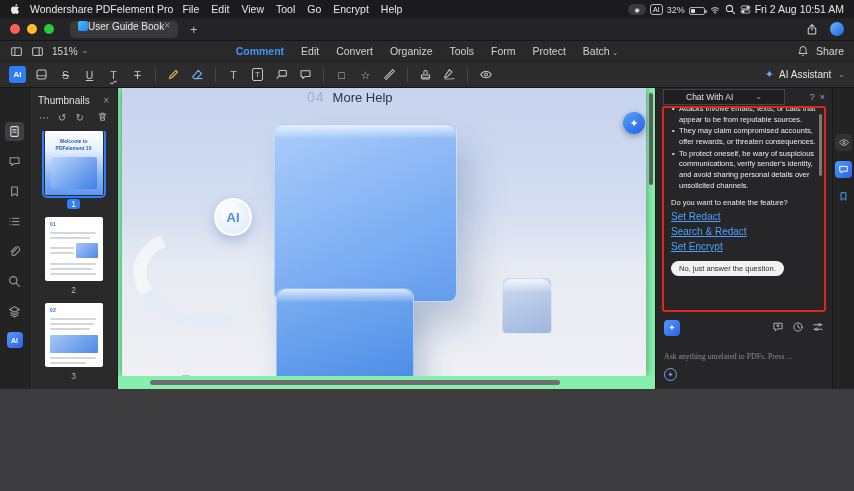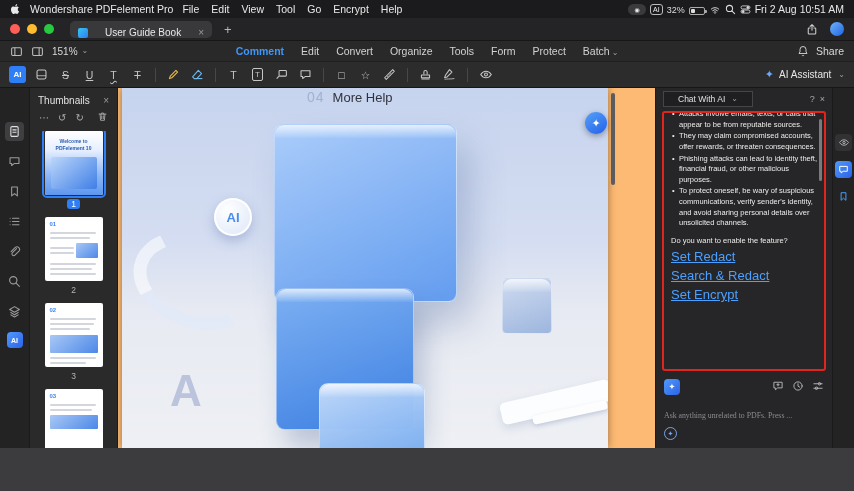--- a/index.html
+++ b/index.html
@@ -18,21 +18,21 @@
 .battery{width:16px;height:8px;border:1px solid #aaa;border-radius:2px;position:relative}
 .battery::after{content:"";position:absolute;right:-3px;top:2px;width:2px;height:3px;background:#aaa;border-radius:0 1px 1px 0}
 .battery i{position:absolute;left:1px;top:1px;bottom:1px;width:32%;background:#ddd;border-radius:1px}
 .recpill{display:flex;align-items:center;justify-content:center;width:18px;height:11px;background:#3a3a3c;border-radius:6px;font-size:6px;color:#eee}
 
 
 .tabbar{height:22px;background:#242426;display:flex;align-items:center;padding:0 10px;gap:8px}
 .traffic{display:flex;gap:7px;margin-right:8px}
 .tl{width:10px;height:10px;border-radius:50%}
 .tl.r{background:#ff5f57}.tl.y{background:#febc2e}.tl.g{background:#28c840}
-.tab{display:flex;align-items:flex-end;gap:17px;background:#39393b;height:17px;padding:0 8px;border-radius:5px;font-size:10px;color:#e8e8e8}
+.tab{display:flex;align-items:flex-start;gap:0;background:#39393b;height:17px;padding:0 8px;border-radius:5px;font-size:10px;color:#e8e8e8}
 .favicon{width:10px;height:10px;border-radius:2px;background:linear-gradient(135deg,#37c5f0,#2d7ef7)}
 .tclose{color:#9a9a9a;font-size:10px;line-height:1}
 .addtab{color:#b8b8b8;font-size:13px;margin-left:4px}
 .tb-right{margin-left:auto;display:flex;align-items:center;gap:12px}
 .avatar{width:14px;height:14px;border-radius:50%;background:linear-gradient(135deg,#6fb4ff,#1f64e0)}
 
 
 .tb1{position:relative;height:22px;background:#29292a;border-top:1px solid #161617;border-bottom:1px solid #1f1f20;display:flex;align-items:center;padding:0 10px;font-size:10.5px}
 .tb1-left{display:flex;align-items:center;gap:8px;color:#bdbdbd}
 .zoom{display:flex;gap:2px;font-size:10px;color:#d8d8d8}
@@ -49,21 +49,21 @@
 .ti .u{text-decoration:underline}
 .ti .s{text-decoration:line-through}
 .ti .uw{text-decoration:underline wavy}
 .ti .box{border:1px solid #c6c6c6;border-radius:2px;padding:0 2px;font-size:8px;line-height:11px}
 .tdiv{width:1px;height:14px;background:#47474a;margin:0 2px;flex:none}
 .tb2-right{margin-left:auto;display:flex;align-items:center;gap:8px}
 .aiassist{display:flex;align-items:center;gap:5px;font-size:10px;color:#e6e6e6}
 .spark{color:#6aa8ff;font-size:11px}
 
 
-.main{display:flex;height:360px}
+.main{display:flex;height:301px}
 .lbar{width:30px;background:#232324;border-right:1px solid #1a1a1b;display:flex;flex-direction:column;align-items:center;padding-top:34px;gap:11px}
 .lbar .li{width:19px;height:19px;display:flex;align-items:center;justify-content:center;color:#9c9c9e;border-radius:4px}
 .lbar .li.active{background:#3f3f42;color:#e0e0e0}
 .sq-ai{width:16px;height:16px;border-radius:4px;background:linear-gradient(135deg,#4f9bf8,#2d62e8);color:#fff;font-size:7px;font-weight:bold;display:flex;align-items:center;justify-content:center}
 
 
 .thumbs{width:88px;background:#2a2a2b;border-right:1px solid #1a1a1b;display:flex;flex-direction:column;overflow:hidden}
 .th-head{display:flex;align-items:center;padding:7px 8px 2px;font-size:10px;color:#e2e2e2}
 .th-head .x{margin-left:auto;color:#9a9a9a;font-size:10px}
 .th-tools{display:flex;align-items:center;gap:9px;padding:3px 9px 7px;color:#ababab;font-size:10px}
@@ -74,21 +74,21 @@
 .cover{position:absolute;inset:0;background:linear-gradient(180deg,#fff 0%,#e6efff 30%,#8cb6f5 70%,#5e97ef 100%)}
 .cover .ctitle{position:absolute;top:7px;left:0;right:0;text-align:center;font-size:5px;color:#2a5db0;font-weight:bold;line-height:1.3;padding:0 4px}
 .cover .cimg{position:absolute;left:6px;right:6px;top:26px;bottom:6px;border-radius:2px;background:linear-gradient(140deg,#bcd6fa,#3f7fe6)}
 .pg .head{position:absolute;top:4px;left:5px;font-size:6px;font-weight:bold;color:#3f85f0}
 .pg .ln{position:absolute;left:5px;height:2px;background:#d3d6dc;border-radius:1px}
 .pg .blk{position:absolute;background:linear-gradient(140deg,#a9c8f5,#4c88e8);border-radius:1px}
 .plabel{margin:4px 0 8px;font-size:8.5px;color:#b5b5b5}
 .plabel.sel{width:13px;height:12px;background:#2d7ef7;color:#fff;border-radius:3px;display:flex;align-items:center;justify-content:center}
 
 
-.canvas{flex:1;display:flex;background:#fdba74;position:relative;min-width:0}
+.canvas{flex:1;display:flex;flex-direction:column;background:#86efac;position:relative;min-width:0}
 .pagewrap{flex:1;position:relative;overflow:hidden}
 .page{position:absolute;left:4px;right:9px;top:0;bottom:0;background:linear-gradient(180deg,#c7d4ee 0%,#d4ddf1 42%,#e7eaf2 62%,#eef0f4 100%);box-shadow:0 0 8px rgba(0,0,0,.4);overflow:hidden}
 .phead{position:absolute;top:1px;left:185px;display:flex;gap:8px;align-items:baseline}
 .wm{font-size:14px;color:rgba(150,165,200,.75);letter-spacing:1px}
 .ptitle{font-size:13px;color:#2f333d}
 .cube{position:absolute;border-radius:9px;border:1px solid rgba(255,255,255,.45)}
 .cube::before{content:"";position:absolute;left:0;right:0;top:0;height:13px;border-radius:9px 9px 0 0;background:linear-gradient(180deg,rgba(255,255,255,.75),rgba(255,255,255,.05))}
 .c1{left:152px;top:36px;width:183px;height:178px;background:linear-gradient(155deg,rgba(168,204,250,.95),rgba(92,152,238,.95));box-shadow:14px 22px 34px rgba(80,105,160,.30)}
 .c2{left:154px;top:200px;width:138px;height:142px;background:linear-gradient(160deg,#7db0f2,#3c7fe2);box-shadow:10px 18px 26px rgba(70,95,150,.30)}
 .c3{left:197px;top:295px;width:106px;height:90px;background:linear-gradient(160deg,rgba(196,219,250,.95),#6ea6ee)}
@@ -99,30 +99,30 @@
 .floorpanel{position:absolute;left:378px;top:303px;width:112px;height:22px;background:rgba(255,255,255,.85);border-radius:5px;transform:rotate(-13deg);box-shadow:0 4px 8px rgba(120,135,175,.25)}
 .keyboard{position:absolute;left:410px;top:320px;width:76px;height:9px;background:#fdfdfe;border-radius:3px;transform:rotate(-12deg);box-shadow:0 2px 4px rgba(120,135,175,.3)}
 .fab{position:absolute;top:24px;right:10px;width:22px;height:22px;border-radius:50%;background:linear-gradient(145deg,#55a0f9,#2461e8);box-shadow:0 2px 6px rgba(0,0,0,.35);display:flex;align-items:center;justify-content:center;color:#fff;font-size:11px}
 .vscroll{position:absolute;right:2px;top:5px;width:4px;height:92px;background:#5c5c5e;border-radius:2px}
 .hstrip{height:13px;display:flex;align-items:center;padding:0 6px}
 .hthumb{height:5px;width:78%;margin-left:26px;background:#6f6f72;border-radius:3px}
 
 
 .chat{width:177px;background:#262628;border-left:1px solid #1a1a1b;display:flex;flex-direction:column}
 .ch-head{height:24px;display:flex;align-items:center;gap:5px;padding:0 7px}
-.ch-drop{display:flex;align-items:center;gap:4px;background:#1f1f21;border:1px solid #454548;border-radius:0;padding:2px 14px;font-size:8.5px;color:#e0e0e0}
+.ch-drop{display:flex;align-items:center;gap:20px;background:#1f1f21;border:1px solid #454548;border-radius:0;padding:2px 22px;font-size:8.5px;color:#e0e0e0}
 .ch-head .sp{flex:1}
 .ch-ico{color:#a8a8a8;font-size:9px}
 .redbox{margin:1px 6px 4px;border:2px solid #e3241d;border-radius:3px;height:283px;padding:5px 7px 6px;position:relative;overflow:hidden}
 .redbox .clip{margin-top:-9px}
 .redbox li{list-style:none;position:relative;padding-left:8px;font-size:7.5px;line-height:1.42;color:#ececec;margin-bottom:1px}
 .redbox li::before{content:"•";position:absolute;left:1px;color:#ececec}
 .ch-q{font-size:7.5px;color:#ececec;margin:7px 0 4px}
 .ch-links{display:flex;flex-direction:column;gap:4px}
-.ch-links a{font-size:13px;color:#4ba0ff;text-decoration:underline;cursor:pointer}
+.ch-links a{font-size:10px;color:#4ba0ff;text-decoration:underline;cursor:pointer}
 .ch-chip{display:inline-block;margin-top:9px;background:#f2f2f2;color:#2a2a2a;border-radius:9px;padding:3px 8px;font-size:7.5px}
 .ch-scroll{position:absolute;right:2px;top:6px;width:3px;height:62px;background:#7a7a7c;border-radius:2px}
 .ch-actions{display:flex;align-items:center;gap:8px;padding:3px 8px}
 .ch-actions .sp{flex:1}
 .ch-actions .ic{color:#b2b2b4}
 .ch-input{padding:5px 8px}
 .ch-input input{width:100%;background:transparent;border:none;outline:none;font-size:7.8px;color:#bdbdbd;font-family:Liberation Serif, serif}
 .ch-input input::placeholder{color:#8d8d8f}
 .ch-fill{flex:1}
 .ch-foot{padding:0 8px 8px}
@@ -455,29 +455,29 @@
           <span class="chev">⌄</span>
         </span>
         <span class="sp"></span>
         <span class="ch-ico">?</span>
         <span class="ch-ico">×</span>
       </div>
       <div class="redbox">
         <ul class="clip">
           <li>Attacks involve emails, texts, or calls that appear to be from reputable sources.</li>
           <li>They may claim compromised accounts, offer rewards, or threaten consequences.</li>
-          <li>Phishing attacks can lead to identity theft, financial fraud, or other malicious purposes.</li>
           <li>To protect oneself, be wary of suspicious communications, verify sender's identity, and avoid sharing personal details over unsolicited channels.</li>
         </ul>
         <div class="ch-q">Do you want to enable the feature?</div>
         <div class="ch-links">
           <a>Set Redact</a>
           <a>Search &amp; Redact</a>
           <a>Set Encrypt</a>
         </div>
+        <span class="ch-chip">No, just answer the question.</span>
         <div class="ch-scroll"></div>
       </div>
       <div class="ch-actions">
         <span class="sq-ai">✦</span>
         <span class="sp"></span>
         <span class="ic"><svg width="12" height="12" viewBox="0 0 16 16" fill="none" stroke="#b2b2b4" stroke-width="1.3" stroke-linejoin="round">
               <path d="M2.5 3h11v7.5h-6l-3 2.5v-2.5h-2z"></path>
               <path d="M8 4.8v3M6.5 6.3h3" stroke-linecap="round"></path>
             </svg></span>
         <span class="ic"><svg width="12" height="12" viewBox="0 0 16 16" fill="none" stroke="#b2b2b4" stroke-width="1.3" stroke-linecap="round">

